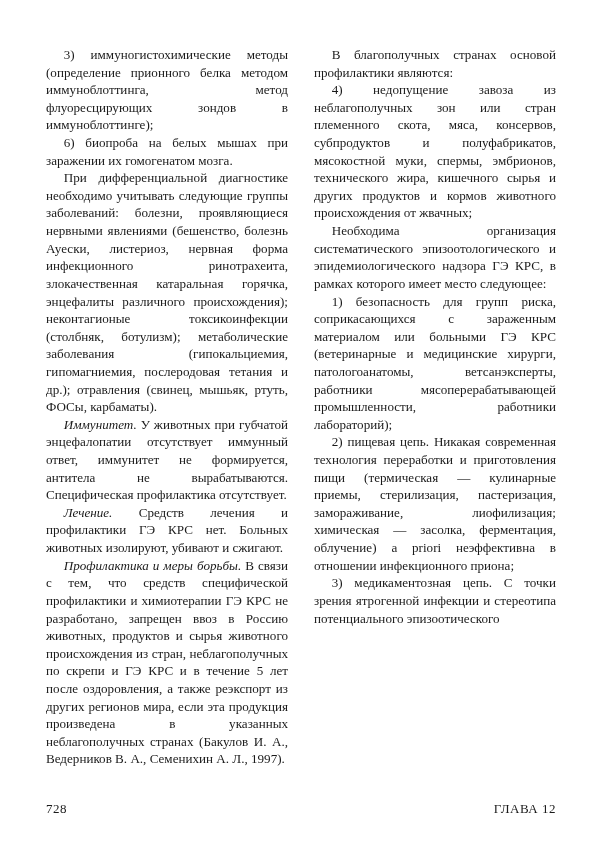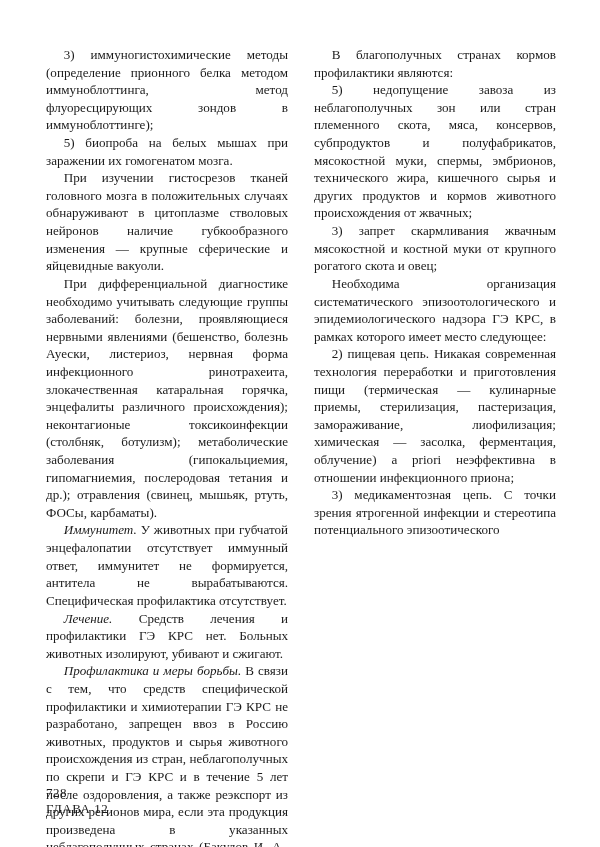--- a/index.html
+++ b/index.html
@@ -44,21 +44,20 @@
   }
   .it {
     font-style: italic;
   }
   .footer {
     position: absolute;
     left: 46px;
     right: 44px;
     bottom: 30px;
     display: flex;
-    flex-direction: column;
     justify-content: space-between;
     align-items: baseline;
     font-size: 13px;
   }
   .folio {
     font-family: "Liberation Serif", serif;
     letter-spacing: 0.5px;
   }
   .chapter {
     font-family: "Liberation Serif", serif;
@@ -67,33 +66,32 @@
 </style>
 </head>
 <body>
 
 <div class="page">
 
   <div class="columns">
 
     <div class="col">
       <p>3) иммуногистохимические методы (определение прионного белка методом иммуноблоттинга, метод флуоресцирующих зондов в иммуноблоттинге);</p>
-      <p>5) биопроба на белых мышах при заражении их гомогенатом мозга.</p>
-      <p>При изучении гистосрезов тканей головного мозга в положительных случаях обнаруживают в цитоплазме стволовых нейронов наличие губкообразного изменения — крупные сферические и яйцевидные вакуоли.</p>
+      <p>6) биопроба на белых мышах при заражении их гомогенатом мозга.</p>
       <p>При дифференциальной диагностике необходимо учитывать следующие группы заболеваний: болезни, проявляющиеся нервными явлениями (бешенство, болезнь Ауески, листериоз, нервная форма инфекционного ринотрахеита, злокачественная катаральная горячка, энцефалиты различного происхождения); неконтагионые токсикоинфекции (столбняк, ботулизм); метаболические заболевания (гипокальциемия, гипомагниемия, послеродовая тетания и др.); отравления (свинец, мышьяк, ртуть, ФОСы, карбаматы).</p>
       <p><span class="it">Иммунитет.</span> У животных при губчатой энцефалопатии отсутствует иммунный ответ, иммунитет не формируется, антитела не вырабатываются. Специфическая профилактика отсутствует.</p>
       <p><span class="it">Лечение.</span> Средств лечения и профилактики ГЭ КРС нет. Больных животных изолируют, убивают и сжигают.</p>
       <p><span class="it">Профилактика и меры борьбы.</span> В связи с тем, что средств специфической профилактики и химиотерапии ГЭ КРС не разработано, запрещен ввоз в Россию животных, продуктов и сырья животного происхождения из стран, неблагополучных по скрепи и ГЭ КРС и в течение 5 лет после оздоровления, а также реэкспорт из других регионов мира, если эта продукция произведена в указанных неблагополучных странах (Бакулов И. А., Ведерников В. А., Семенихин А. Л., 1997).</p>
     </div>
 
     <div class="col">
-      <p>В благополучных странах кормов профилактики являются:</p>
-      <p>5) недопущение завоза из неблагополучных зон или стран племенного скота, мяса, консервов, субпродуктов и полуфабрикатов, мясокостной муки, спермы, эмбрионов, технического жира, кишечного сырья и других продуктов и кормов животного происхождения от жвачных;</p>
-      <p>3) запрет скармливания жвачным мясокостной и костной муки от крупного рогатого скота и овец;</p>
+      <p>В благополучных странах основой профилактики являются:</p>
+      <p>4) недопущение завоза из неблагополучных зон или стран племенного скота, мяса, консервов, субпродуктов и полуфабрикатов, мясокостной муки, спермы, эмбрионов, технического жира, кишечного сырья и других продуктов и кормов животного происхождения от жвачных;</p>
       <p>Необходима организация систематического эпизоотологического и эпидемиологического надзора ГЭ КРС, в рамках которого имеет место следующее:</p>
+      <p>1) безопасность для групп риска, соприкасающихся с зараженным материалом или больными ГЭ КРС (ветеринарные и медицинские хирурги, патологоанатомы, ветсанэксперты, работники мясоперерабатывающей промышленности, работники лабораторий);</p>
       <p>2) пищевая цепь. Никакая современная технология переработки и приготовления пищи (термическая — кулинарные приемы, стерилизация, пастеризация, замораживание, лиофилизация; химическая — засолка, ферментация, облучение) a priori неэффективна в отношении инфекционного приона;</p>
       <p>3) медикаментозная цепь. С точки зрения ятрогенной инфекции и стереотипа потенциального эпизоотического</p>
     </div>
 
   </div>
 
   <div class="footer">
     <span class="folio">728</span>
     <span class="chapter">ГЛАВА 12</span>
   </div>

